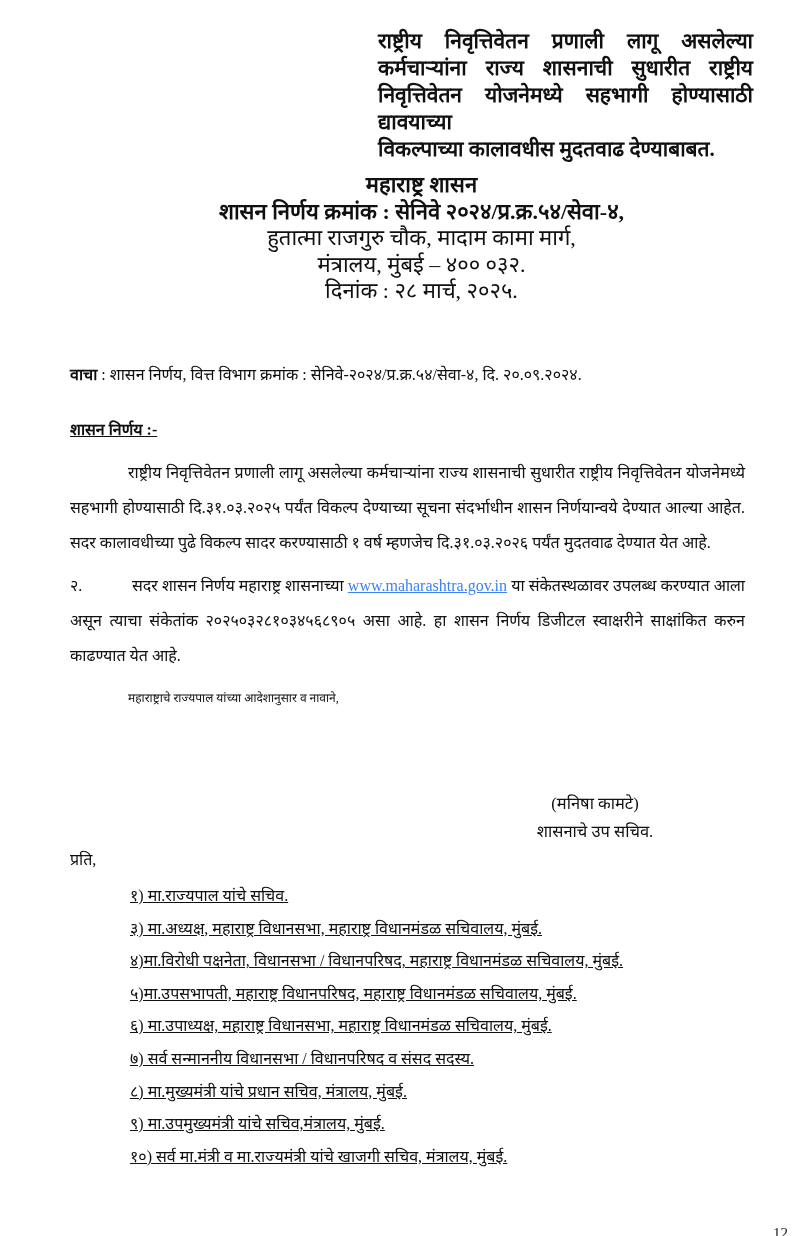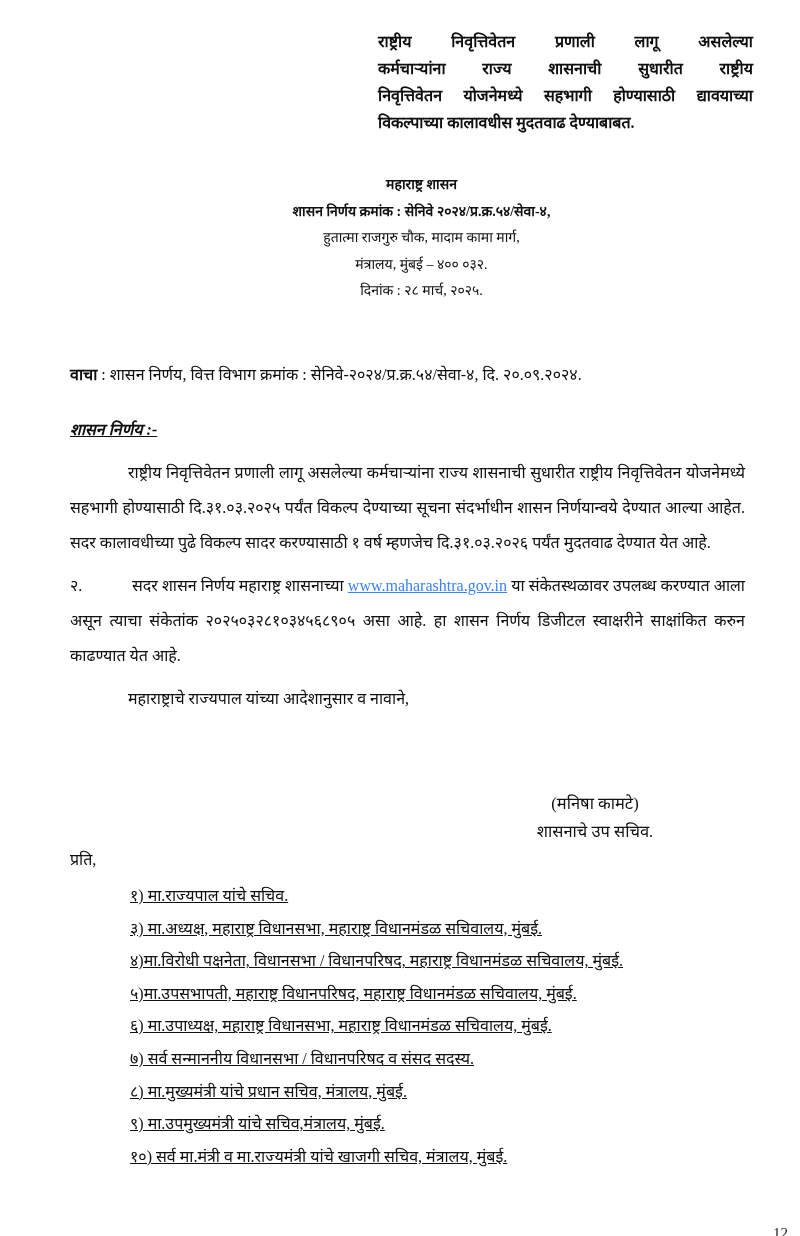--- a/index.html
+++ b/index.html
@@ -23,21 +23,21 @@
     box-sizing: border-box;
   }
 
   
   .subject {
     position: absolute;
     left: 378px;
     top: 28px;
     width: 375px;
     font-weight: bold;
-    font-size: 16px;
+    font-size: 21px;
     line-height: 27px;
     text-align: justify;
     text-justify: inter-word;
   }
   .subject > span {
     display: block;
   }
   .subject .j {
     text-align: justify;
     text-align-last: justify;
@@ -48,21 +48,21 @@
 
   
   .gov-header {
     position: absolute;
     left: 0;
     top: 172px;
     width: 800px;
     text-align: center;
   }
   .gov-header .line {
-    font-size: 14px;
+    font-size: 22px;
     line-height: 26.5px;
     white-space: nowrap;
     padding-left: 43px;
   }
   .gov-header .bold {
     font-weight: bold;
   }
 
   
   .vacha {
@@ -78,21 +78,20 @@
   }
 
   
   .section-title {
     position: absolute;
     left: 70px;
     top: 418px;
     font-size: 16px;
     font-weight: bold;
     text-decoration: underline;
-    font-style: italic;
   }
 
   
   .body-block {
     position: absolute;
     left: 70px;
     top: 455px;
     width: 687px;
   }
   .para {
@@ -109,21 +108,21 @@
     display: inline-block;
     width: 62px;
   }
   .para a,
   .para .link {
     color: #3b82f6;
     text-decoration: underline;
   }
 
   .para-indent {
-    font-size: 16px;
+    font-size: 12px;
     line-height: 35px;
     text-indent: 58px;
     margin: 0;
   }
 
   
   .signature {
     position: absolute;
     left: 430px;
     top: 790px;

